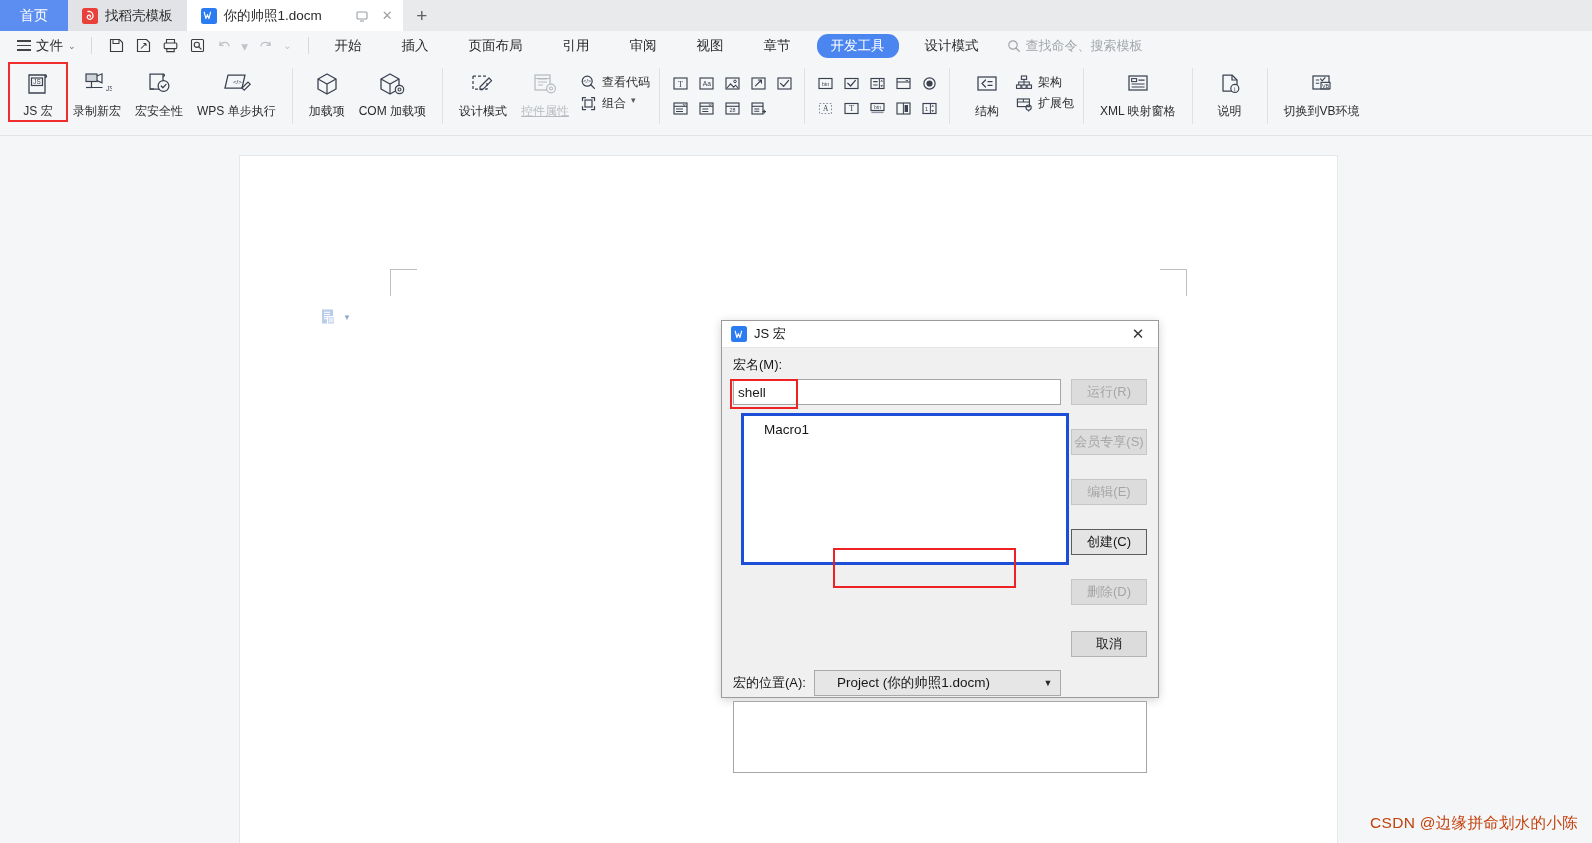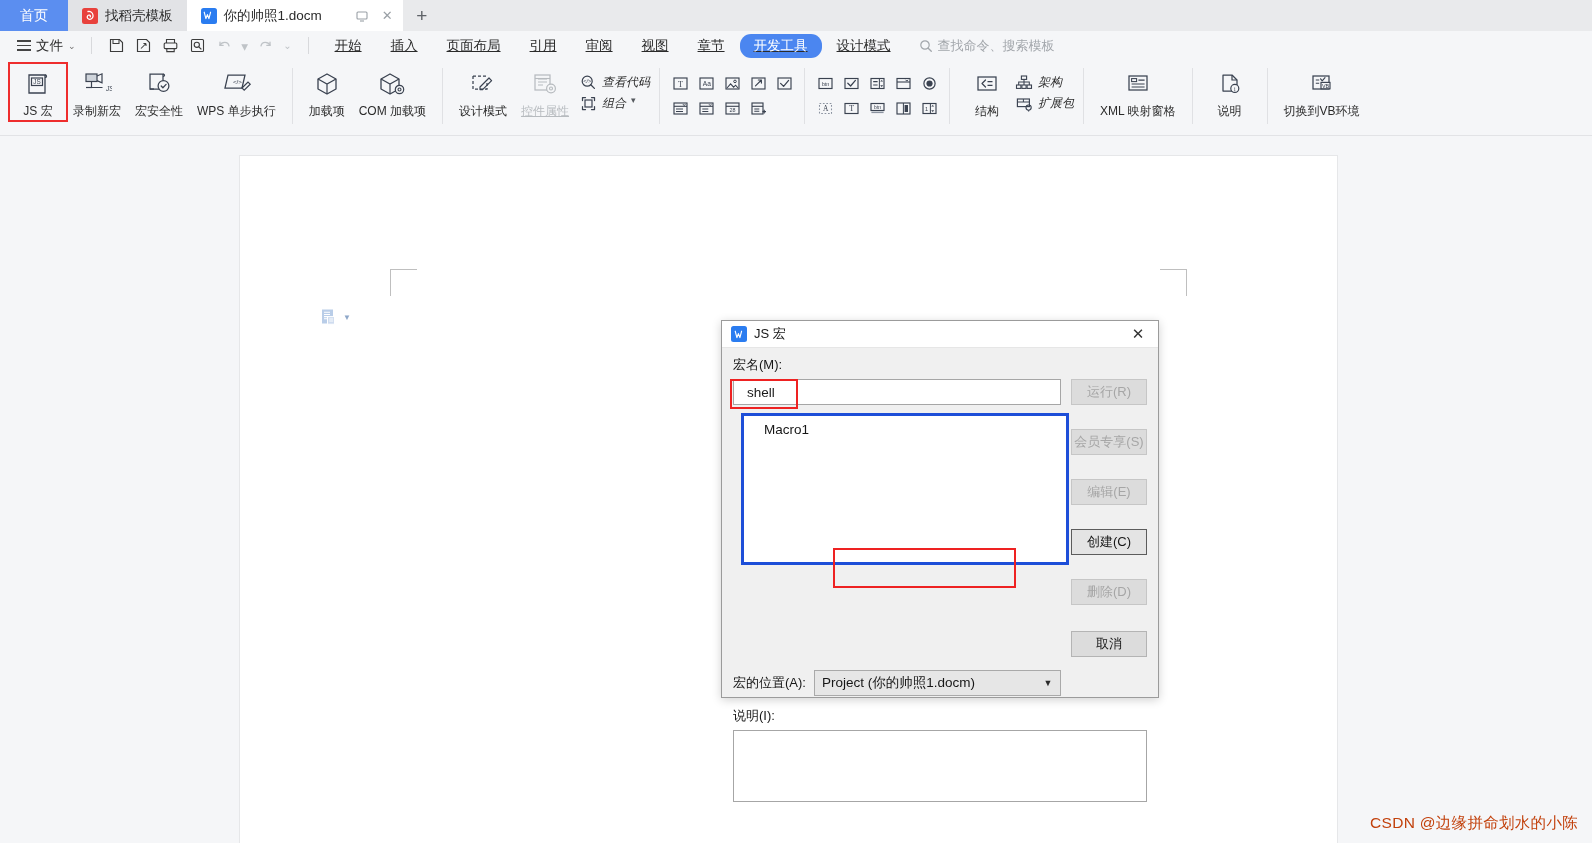--- a/index.html
+++ b/index.html
@@ -87,21 +87,21 @@
   .qa {
     display: flex; align-items: center; gap: 2px; padding: 0 4px;
   }
   .qa-ico {
     width: 25px; height: 23px;
     display: inline-flex; align-items: center; justify-content: center;
     cursor: pointer; color: #3c3c3c;
   }
   .qa-ico.dim { color: #bfc3c7; }
   .vsep { width: 1px; height: 17px; background: #d8d9dc; margin: 0 8px; }
-  .mtabs { display: flex; align-items: center; gap: 1px; margin-left: 4px; text-decoration: underline; }
+  .mtabs { display: flex; align-items: center; gap: 12px; margin-left: 4px; }
   .mtab {
     padding: 3px 14px; cursor: pointer; border-radius: 11px; font-size: 13.5px;
     white-space: nowrap;
   }
   .mtab.active { background: #4b86f0; color: #ffffff; }
   .searchbox {
     display: flex; align-items: center; gap: 5px;
     margin-left: 14px; color: #a2a6ab; font-size: 13px; cursor: text;
   }
 
@@ -141,21 +141,20 @@
   .sico {
     width: 22px; height: 22px;
     display: inline-flex; align-items: center; justify-content: center;
     cursor: pointer;
   }
   .stack2 { display: flex; flex-direction: column; gap: 4px; padding-top: 10px; }
   .stackrow {
     display: flex; align-items: flex-start; gap: 5px;
     font-size: 12px; color: #2b2b2b; cursor: pointer;
     white-space: nowrap;
-    font-style: italic;
   }
 
   
   .docarea {
     position: absolute;
     left: 0; top: 136px;
     width: 1592px; height: 707px;
     background: #f5f6f8;
     overflow: hidden;
   }
@@ -206,21 +205,21 @@
   .dlg-body { padding: 8px 11px 0 11px; position: relative; }
   .dlg-lbl { font-size: 13px; margin-bottom: 5px; }
   .dlg-row { display: flex; gap: 10px; }
   .dlg-left { flex: 1 1 auto; }
   .dlg-right { width: 76px; display: flex; flex-direction: column; gap: 24px; }
 
   .txtinput {
     width: 100%; height: 26px;
     border: 1px solid #a6a6a6;
     background: #fff;
-    padding: 0 13px;
+    padding: 0 4px;
     font-size: 13.5px;
     font-family: "Liberation Sans", sans-serif;
     color: #1a1a1a;
     line-height: 24px;
   }
   .listbox {
     width: 100%; height: 152px;
     border: 3px solid #1d4ed8;
     background: #fff;
     padding: 5px 20px;
@@ -243,21 +242,21 @@
   .dbtn.disabled { color: #a6a6a6; border-color: #c6c6c6; cursor: default; }
   .dbtn.strong { border: 1.5px solid #5c5c5c; background: #e4e4e4; }
 
   .combo-row { display: flex; align-items: center; gap: 8px; margin-top: 13px; }
   .combo-lbl { font-size: 13px; white-space: nowrap; }
   .combo {
     flex: 1 1 auto; height: 26px;
     background: #e6e6e6;
     border: 1px solid #a9a9a9;
     display: flex; align-items: center;
-    padding-left: 7px;
+    padding-left: 22px;
     font-size: 13.5px;
     cursor: pointer;
     position: relative;
   }
   .combo .arrow {
     margin-left: auto; width: 24px; height: 100%;
     display: inline-flex; align-items: center; justify-content: center;
     font-size: 9px; color: #2a2a2a;
   }
   .desc-lbl { margin-top: 11px; font-size: 13px; }
@@ -807,21 +806,20 @@
       </div>
 
       <div class="combo-row">
         <span class="combo-lbl">宏的位置(A):</span>
         <div class="combo" style="margin-right:86px">
           <span>Project (你的帅照1.docm)</span>
           <span class="arrow">▼</span>
         </div>
       </div>
 
-      <div class="desc-lbl">说明(I):</div>
       <div class="descbox"></div>
     </div>
 
     <div class="anno" style="left:8px; top:58px; width:68px; height:30px;"></div>
 
     <div class="anno" style="left:111px; top:227px; width:183px; height:40px;"></div>
   </div>
 
   <div class="watermark">CSDN @边缘拼命划水的小陈</div>
 </div>

